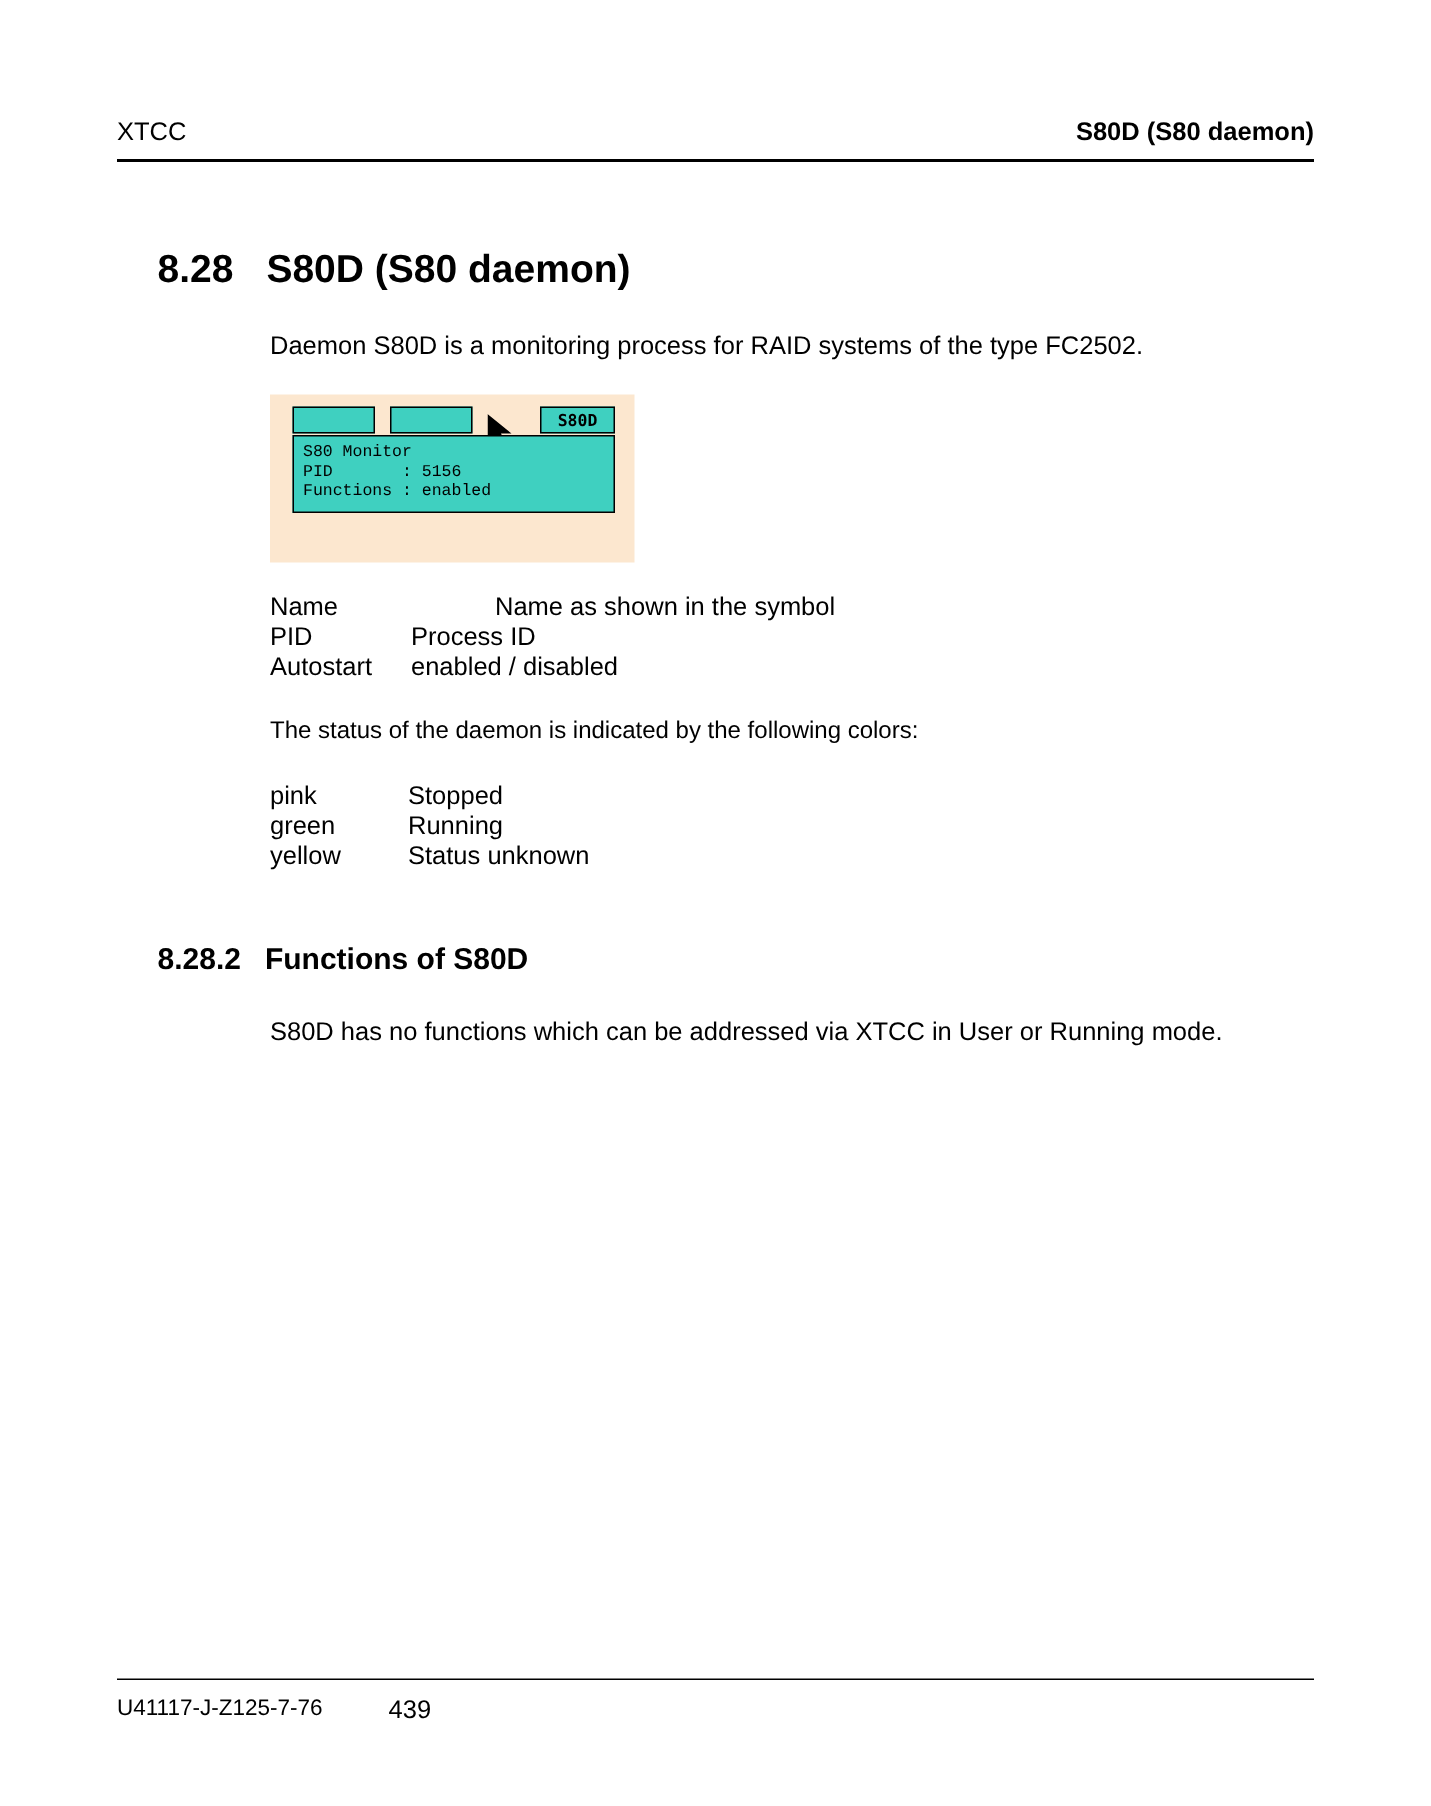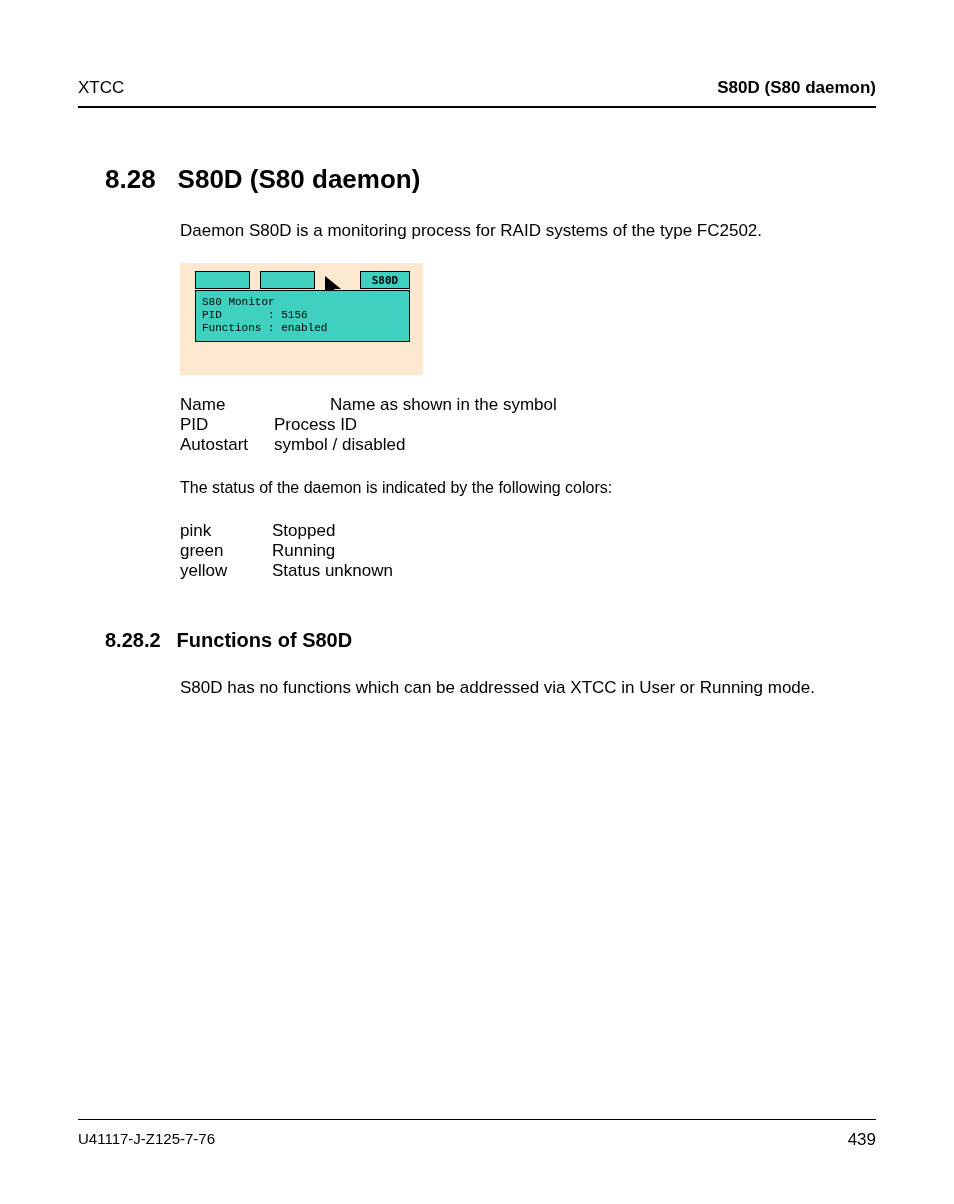--- a/index.html
+++ b/index.html
@@ -33,21 +33,21 @@
   .defrow .defval.indent { margin-left: 56px; }
   .defval.noindent { margin-left: 0; }
 
   .p2 { font-size: 16px; margin-top: 24px; }
 
   .deflist2 { margin-top: 24px; font-size: 17px; }
   .deflist2 .defkey { width: 92px; }
 
   .footer { position: absolute; left: 78px; right: 78px; bottom: 54px; }
   .footer-rule { border: none; border-top: 1.5px solid #000; }
-  .footer-row { display: flex; justify-content: space-between; font-size: 15px; margin-top: 10px; }
+  .footer-row { display: flex; justify-content: flex-start; font-size: 15px; margin-top: 10px; gap: 44px; }
   .pagenum { font-size: 17px; }
 </style>
 </head>
 <body>
 
 <div class="page">
 
   <div class="header-row">
     <span>XTCC</span>
     <span class="header-right">S80D (S80 daemon)</span>
@@ -81,21 +81,21 @@
       <div class="defrow">
         <span class="defkey">Name</span>
         <span class="defval indent">Name as shown in the symbol</span>
       </div>
       <div class="defrow">
         <span class="defkey">PID</span>
         <span class="defval noindent">Process ID</span>
       </div>
       <div class="defrow">
         <span class="defkey">Autostart</span>
-        <span class="defval noindent">symbol / disabled</span>
+        <span class="defval noindent">enabled / disabled</span>
       </div>
     </div>
 
     <p class="p2">The status of the daemon is indicated by the following colors:</p>
 
     <div class="deflist2">
       <div class="defrow">
         <span class="defkey">pink</span>
         <span class="defval">Stopped</span>
       </div>

